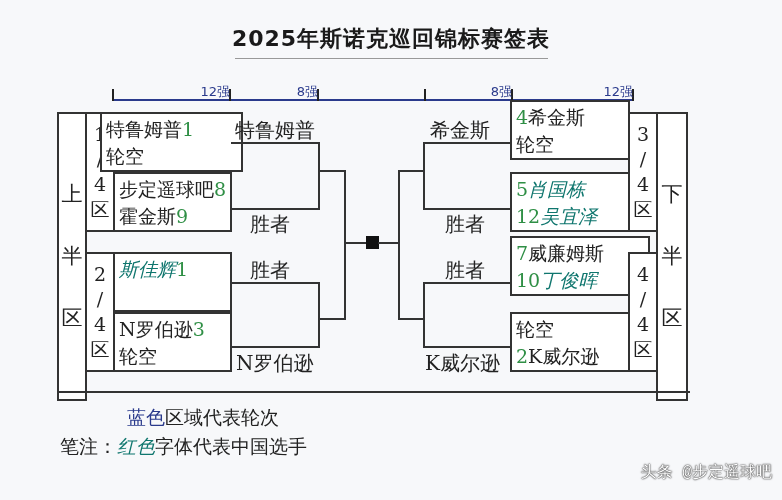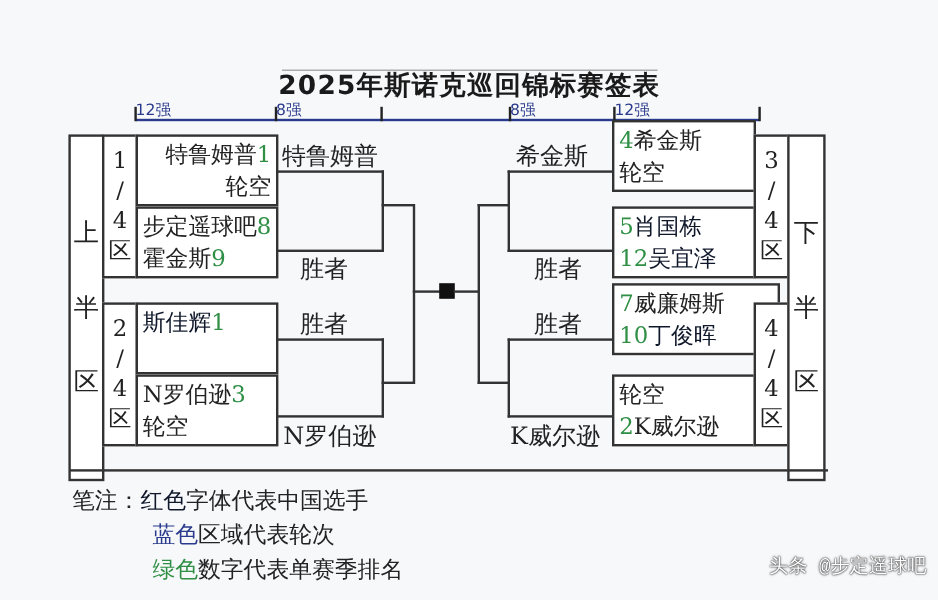--- a/index.html
+++ b/index.html
@@ -1,28 +1,28 @@
 <!DOCTYPE html>
 <html><head>
 <meta charset="utf-8">
 <style>
   html,body{margin:0;padding:0;}
   body{width:782px;height:500px;background:#f7f8fa;position:relative;overflow:hidden;font-family:"DejaVu Serif","Liberation Serif",serif;color:#222;}
   .abs{position:absolute;}
-  .title{left:0;width:782px;top:24px;text-align:center;font-family:"DejaVu Sans","Liberation Sans",sans-serif;font-weight:bold;font-size:22px;letter-spacing:1px;color:#1a1a1a;margin-top:32px;}
+  .title{left:0;width:782px;top:24px;text-align:center;font-family:"DejaVu Sans","Liberation Sans",sans-serif;font-weight:bold;font-size:22px;letter-spacing:1px;color:#1a1a1a;}
   .title-line{left:235px;top:58px;width:313px;height:1px;background:#999;}
   .rnd-line{left:113px;top:99px;width:520px;height:2px;background:#2a3a8c;}
   .tick{top:89px;width:2px;height:12px;background:#222;}
-  .rnd-label{top:83px;font-size:13px;color:#2a3a8c;text-align:left;font-family:"DejaVu Sans","Liberation Sans",sans-serif;}
+  .rnd-label{top:83px;font-size:13px;color:#2a3a8c;text-align:right;font-family:"DejaVu Sans","Liberation Sans",sans-serif;}
   .box{border:2px solid #333;box-sizing:border-box;background:#fff;}
   .vtext{display:flex;flex-direction:column;align-items:center;justify-content:center;font-size:19px;line-height:25px;}
   .half-text{font-size:21px;line-height:1;display:flex;flex-direction:column;align-items:center;justify-content:space-around;}
   .player-box{padding:2px 4px;font-size:19px;line-height:27px;}
   .pl{white-space:nowrap;display:block;}
-  .red{color:#0f172a;}
+  .red{color:#0f766e;font-style:italic;}
   .green{color:#2f8f45;}
   .blue{color:#2a3a8c;}
   .line-h{height:2px;background:#333;}
   .line-v{width:2px;background:#333;}
   .win{font-size:20px;white-space:nowrap;}
   .center-node{left:366px;top:236px;width:13px;height:13px;background:#111;}
   .sep{left:58px;top:391px;width:632px;height:2px;background:#333;}
   .notes{left:60px;top:403px;font-size:19px;line-height:29px;font-family:"DejaVu Sans","Liberation Sans",sans-serif;color:#222;}
   .notes .row{white-space:nowrap;}
   .notes .indent{padding-left:67px;}
@@ -59,21 +59,21 @@
   <span>区</span>
 </div>
 
 <div class="abs box vtext" style="left:85px;top:252px;width:30px;height:120px;">
   <span>2</span>
   <span>/</span>
   <span>4</span>
   <span>区</span>
 </div>
 
-<div class="abs box player-box" style="left:113px;top:112px;width:119px;height:60px;text-align:right;">
+<div class="abs box player-box" style="left:100px;top:112px;width:143px;height:60px;">
   <span class="pl"><span>特鲁姆普</span><span class="green">1</span></span>
   <span class="pl"><span>轮空</span></span>
 </div>
 <div class="abs box player-box" style="left:113px;top:172px;width:119px;height:60px;">
   <span class="pl"><span>步定遥球吧</span><span class="green">8</span></span>
   <span class="pl"><span>霍金斯</span><span class="green">9</span></span>
 </div>
 
 <div class="abs box player-box" style="left:113px;top:252px;width:119px;height:60px;">
   <span class="pl"><span class="red">斯佳辉</span><span class="green">1</span></span>
@@ -152,18 +152,17 @@
 
 <div class="abs box half-text" style="left:656px;top:112px;width:32px;height:289px;padding:50px 0;box-sizing:border-box;">
   <span>下</span>
   <span>半</span>
   <span>区</span>
 </div>
 
 <div class="abs sep"></div>
 
 <div class="abs notes">
+  <div class="row indent"><span class="blue">蓝色</span><span>区域代表轮次</span></div>
   <div class="row"><span>笔注：</span><span class="red">红色</span><span>字体代表中国选手</span></div>
-  <div class="row indent"><span class="blue">蓝色</span><span>区域代表轮次</span></div>
-  <div class="row indent"><span class="green">绿色</span><span>数字代表单赛季排名</span></div>
 </div>
 
 <div class="abs watermark">头条 @步定遥球吧</div>
 
 </body></html>

